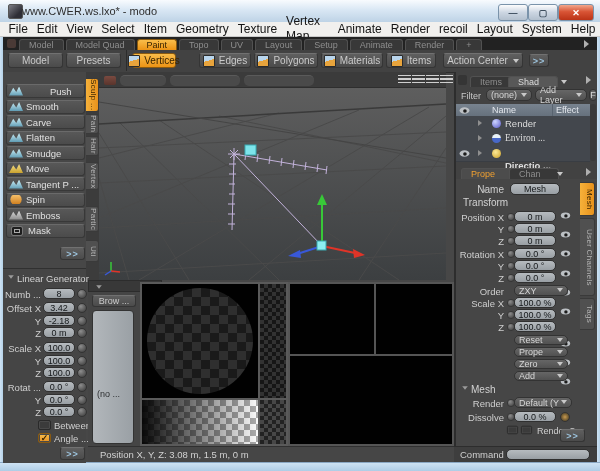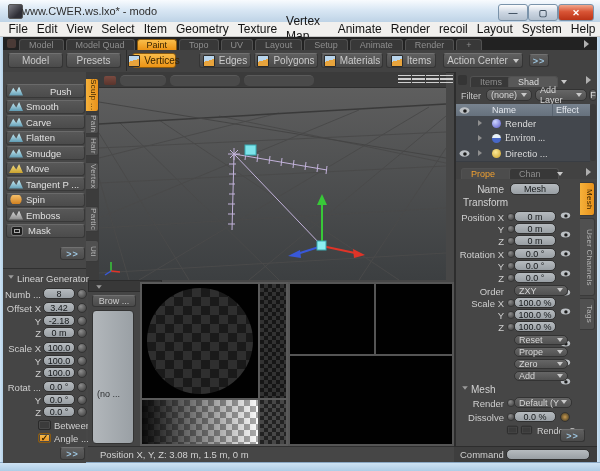--- a/index.html
+++ b/index.html
@@ -453,21 +453,21 @@
   </div>
   <div class="treerow abs" style="left:456px;top:131px;width:134px;height:15px;font-family:Liberation Serif, serif;">
     <span class="tri-r abs" style="left:22px;top:4px;"></span>
     <span class="i-env abs" style="left:36px;top:3px;"></span>
     <span class="abs" style="left:49px;top:0;line-height:15px;font-size:9.5px;color:#dcdcdc;">Environ ...</span>
   </div>
   <div class="treerow abs" style="left:456px;top:146px;width:134px;height:15px;">
     <div class="eye abs" style="left:3px;top:4px;transform:scale(.9);"></div>
     <span class="tri-r abs" style="left:22px;top:4px;"></span>
     <span class="i-light abs" style="left:36px;top:3px;"></span>
-    <span class="abs" style="left:49px;top:0;line-height:15px;font-size:9.5px;color:#dcdcdc;">Directio ...</span>
+    <span class="abs" style="left:49px;top:12px;line-height:15px;font-size:9.5px;color:#dcdcdc;font-weight:bold;">Directio ...</span>
   </div>
   <div class="abs" style="left:590px;top:104px;width:6px;height:57px;background:#3a3a3a;border-radius:3px;"></div>
 
   <div class="ttab abs" style="left:460px;top:166px;width:34px;color:#f0a030;background:#4c4c4c;">Prope ...</div>
   <div class="ttab abs" style="left:508px;top:166px;width:30px;">Chan ...</div>
   <div class="car abs" style="left:552px;top:168px;"></div>
   <div class="arr-r abs" style="left:586px;top:168px;"></div>
   <div class="abs" style="left:456px;top:179px;width:141px;height:267px;background:#464646;"></div>
 
   <div class="abs" style="left:458px;top:184px;width:46px;">

